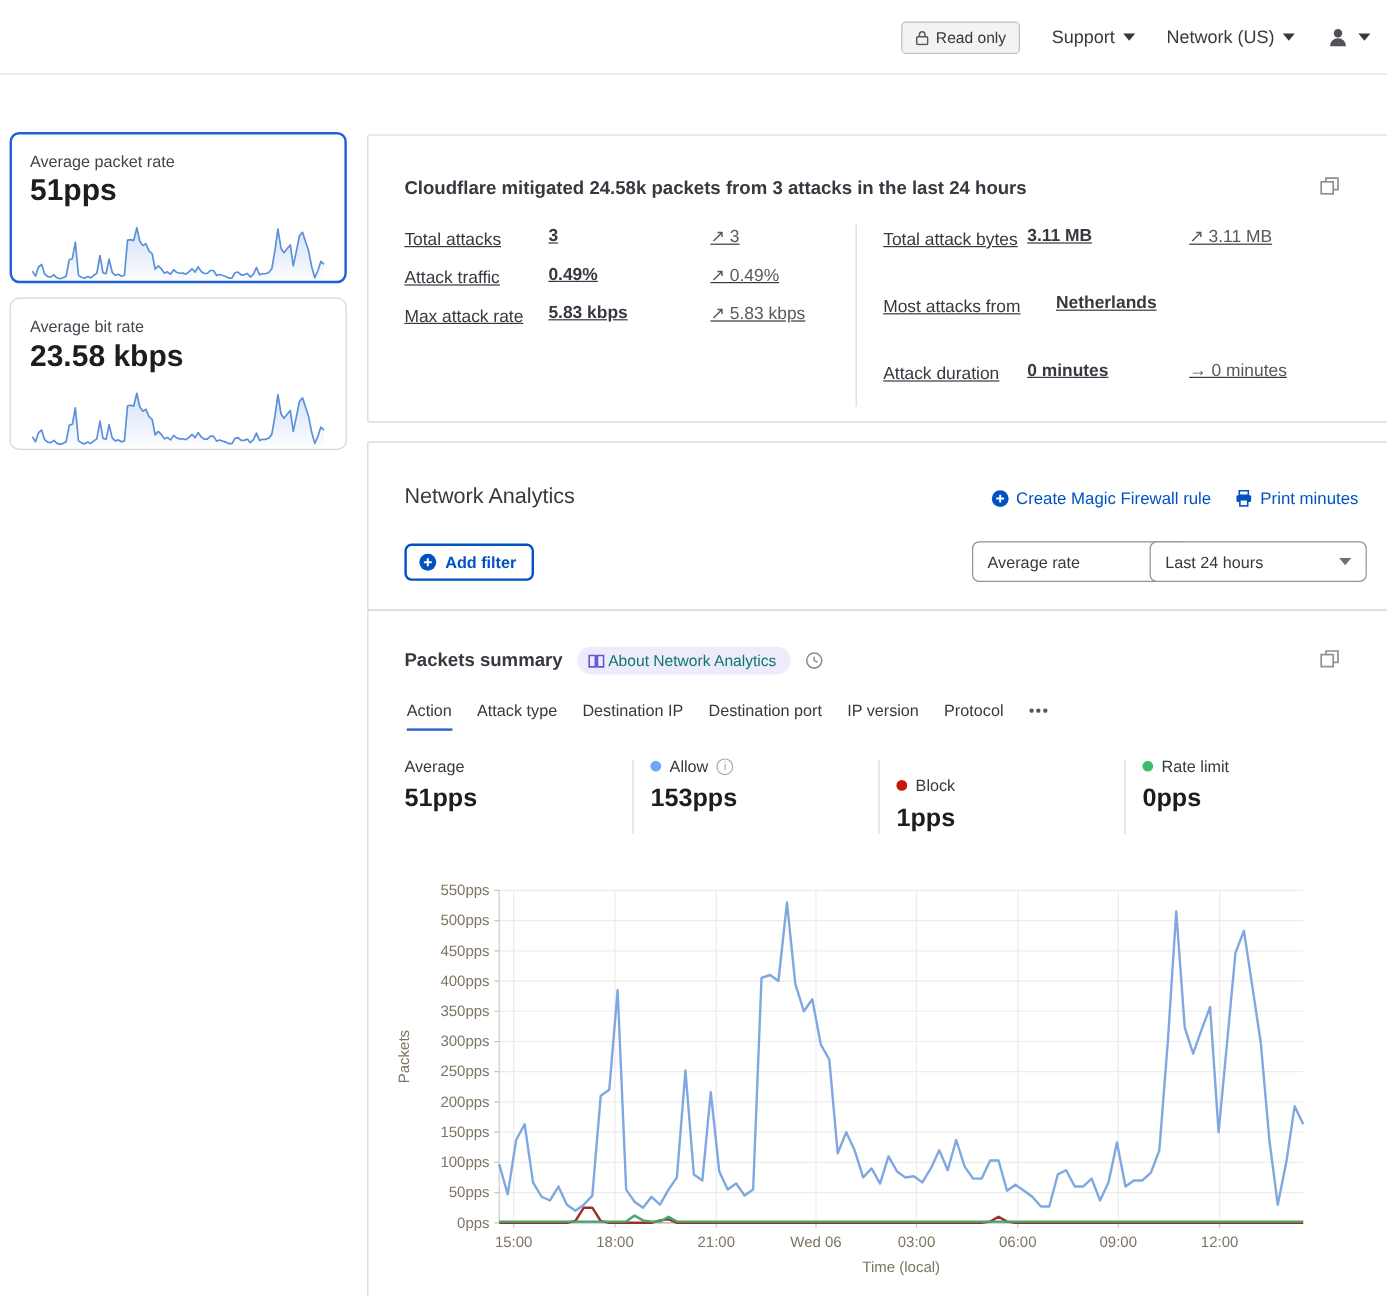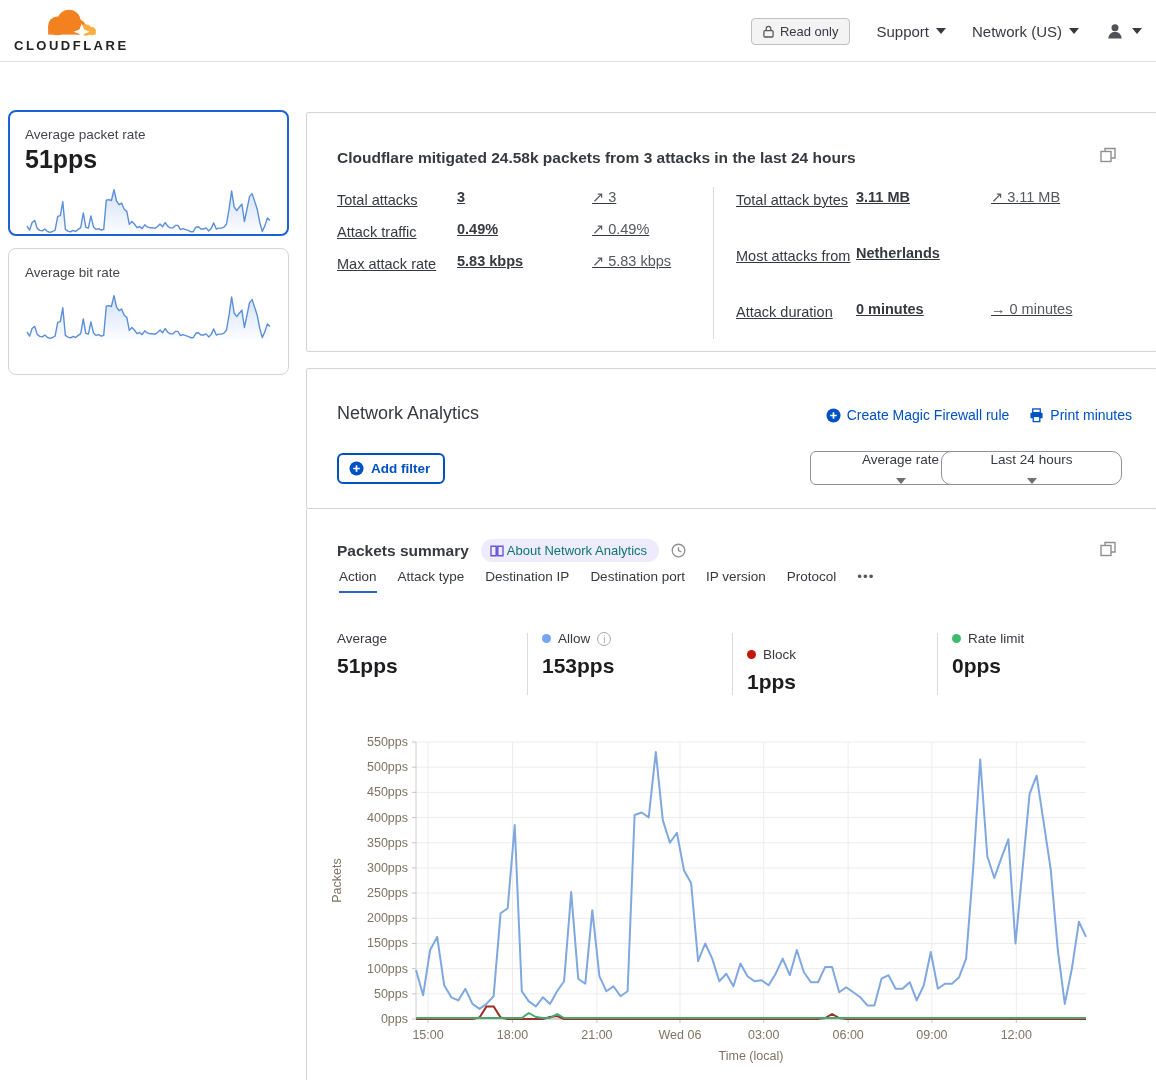--- a/index.html
+++ b/index.html
@@ -35,61 +35,46 @@
   .stat-label { width:120px; font-size:14.5px; color:#36393f; line-height:1.65; }
   .stat-value { width:135px; font-size:14.5px; font-weight:bold; color:#36393f; }
   .stat-trend { font-size:14.5px; color:#55585e; white-space:nowrap; }
   .vdiv { position:absolute; width:1px; background:#dadada; }
 
   
   .na-title { position:absolute; left:30px; top:34px; font-size:18px; font-weight:500; color:#36393f; }
   .na-links { position:absolute; right:24px; top:38px; display:flex; gap:20px; }
   .blue-link { display:flex; align-items:center; gap:6px; font-size:14px; color:#0051c3; cursor:pointer; }
   .add-filter { position:absolute; left:30px; top:84px; display:flex; align-items:flex-start; gap:7px; border:2px solid #0051c3; border-radius:6px; background:#fff; color:#0051c3; font-size:13.5px; font-weight:bold; padding:6px 13px 6px 10px; cursor:pointer; }
-  .dropdown { position:absolute; top:82px; width:181px; height:34px; border:1px solid #929292; border-radius:6px; background:#fff; display:flex; align-items:center; justify-content:space-between; padding:0 12px; font-size:13.5px; color:#36393f; cursor:pointer;flex-direction:column; }
-  .dd1 { left:503px; } .dd2 { left:634px;border-radius:10px; }
+  .dropdown { position:absolute; top:82px; width:181px; height:34px; border:1px solid #929292; border-radius:6px; background:#fff; display:flex; align-items:center; justify-content:space-between; padding:0 12px; font-size:13.5px; color:#36393f; cursor:pointer; }
+  .dd1 { left:503px; } .dd2 { left:651px; }
 
   
   .ps-titlerow { position:absolute; left:30px; top:30px; display:flex; align-items:center; gap:12px; }
   .ps-title { font-size:15.5px; font-weight:bold; color:#36393f; }
   .about-badge { display:flex; align-items:center; gap:3px; background:#edebfc; color:#0f766e; border-radius:12px; padding:4px 12px 4px 9px; font-size:13px; cursor:pointer; }
-  .tabs { position:absolute; left:32px; top:60px; display:flex; gap:21px; }
+  .tabs { position:absolute; left:32px; top:76px; display:flex; gap:21px; }
   .tab { font-size:13.5px; color:#36393f; padding-bottom:7px; cursor:pointer; white-space:nowrap; }
   .tab.active { border-bottom:2px solid #2f62c8; }
   .tab.more { color:#55585e; letter-spacing:1px; }
   .ps-stats { position:absolute; left:0; top:118px; width:100%; height:72px; }
   .ps-stat { position:absolute; top:4px; }
   .ps-stat-label { display:flex; align-items:center; gap:7px; font-size:13.5px; color:#36393f; }
   .dot { width:9px; height:9px; border-radius:50%; display:inline-block; }
   .dot-allow { background:#74a5f5; } .dot-block { background:#c5160c; } .dot-rate { background:#3dbd6c; }
   .ps-stat-value { font-size:21px; font-weight:bold; color:#1d1d1f; margin-top:8px; }
   .info-icon { width:14px; height:14px; border:1px solid #a9a9a9; border-radius:50%; color:#a9a9a9; font-size:10px; line-height:13px; text-align:center; display:inline-block; cursor:pointer; }
   .chart-wrap { position:absolute; left:20px; top:218px; }
 </style>
 </head>
 <body>
 
 <div id="page">
 
   <div class="header">
-    <div class="logo">
-      <svg width="58" height="34" viewBox="0 0 100 58">
-        <g>
-          <circle cx="30" cy="34" r="16" fill="#f48120"></circle>
-          <circle cx="50" cy="26" r="20" fill="#f48120"></circle>
-          <circle cx="66" cy="36" r="13" fill="#f48120"></circle>
-          <rect x="14" y="34" width="64" height="15" fill="#f48120"></rect>
-          <circle cx="79" cy="41" r="10" fill="#faad3f"></circle>
-          <circle cx="89" cy="43" r="7" fill="#faad3f"></circle>
-          <rect x="72" y="41" width="24" height="8" fill="#faad3f"></rect>
-          <path d="M72 30 L76 40 L86 44 L76 48 L72 58 L68 48 L58 44 L68 40 Z" fill="#ffffff"></path>
-        </g>
-      </svg>
-      <div class="brand">CLOUDFLARE</div>
-    </div>
     <div class="header-right">
       <div class="readonly-badge">
         <svg width="11" height="13" viewBox="0 0 12 14">
           <rect x="1" y="6" width="10" height="7" rx="1" fill="none" stroke="#5a5a5a" stroke-width="1.4"></rect>
           <path d="M3.5 6 V4 a2.5 2.5 0 0 1 5 0 V6" fill="none" stroke="#5a5a5a" stroke-width="1.4"></path>
         </svg>
         <span>Read only</span>
       </div>
       <div class="hmenu">
         <span>Support</span>
@@ -118,20 +103,21 @@
             <stop offset="0" stop-color="#9dbdf0" stop-opacity="0.45"></stop>
             <stop offset="1" stop-color="#9dbdf0" stop-opacity="0.03"></stop>
           </linearGradient>
         </defs>
         <path d="M2.0 45.9 L4.6 50.1 L7.1 42.5 L9.7 40.4 L12.2 48.4 L14.8 50.4 L17.3 50.9 L19.9 49.0 L22.5 51.5 L25.0 52.3 L27.6 51.5 L30.1 50.2 L32.7 36.4 L35.3 35.6 L37.8 21.8 L40.4 49.4 L42.9 51.1 L45.5 51.9 L48.0 50.4 L50.6 51.5 L53.2 49.4 L55.7 47.7 L58.3 32.9 L60.8 47.3 L63.4 48.1 L65.9 35.9 L68.5 46.9 L71.1 49.4 L73.6 48.6 L76.2 50.2 L78.7 49.4 L81.3 20.1 L83.9 19.7 L86.4 20.5 L89.0 9.7 L91.5 21.0 L94.1 24.7 L96.6 23.1 L99.2 29.3 L101.8 31.4 L104.3 44.4 L106.9 41.5 L109.4 44.0 L112.0 47.7 L114.5 46.5 L117.1 48.6 L119.7 44.8 L122.2 46.9 L124.8 47.7 L127.3 47.6 L129.9 48.4 L132.5 46.5 L135.0 44.0 L137.6 46.7 L140.1 42.5 L142.7 46.2 L145.2 47.9 L147.8 47.9 L150.4 45.4 L152.9 45.4 L155.5 49.6 L158.0 48.7 L160.6 49.6 L163.1 50.4 L165.7 51.7 L168.3 51.7 L170.8 47.3 L173.4 46.7 L175.9 49.0 L178.5 49.0 L181.1 47.9 L183.6 50.9 L186.2 48.4 L188.7 42.9 L191.3 49.0 L193.8 48.1 L196.4 48.1 L199.0 47.1 L201.5 44.0 L204.1 28.9 L206.6 10.9 L209.2 27.0 L211.7 30.6 L214.3 27.2 L216.9 24.1 L219.4 41.5 L222.0 29.2 L224.5 16.6 L227.1 13.6 L229.7 21.4 L232.2 29.2 L234.8 42.5 L237.3 51.5 L239.9 45.6 L242.4 37.9 L245.0 40.4 L245 54 L2 54 Z" fill="url(#sparkgrad0)"></path>
         <path d="M2.0 45.9 L4.6 50.1 L7.1 42.5 L9.7 40.4 L12.2 48.4 L14.8 50.4 L17.3 50.9 L19.9 49.0 L22.5 51.5 L25.0 52.3 L27.6 51.5 L30.1 50.2 L32.7 36.4 L35.3 35.6 L37.8 21.8 L40.4 49.4 L42.9 51.1 L45.5 51.9 L48.0 50.4 L50.6 51.5 L53.2 49.4 L55.7 47.7 L58.3 32.9 L60.8 47.3 L63.4 48.1 L65.9 35.9 L68.5 46.9 L71.1 49.4 L73.6 48.6 L76.2 50.2 L78.7 49.4 L81.3 20.1 L83.9 19.7 L86.4 20.5 L89.0 9.7 L91.5 21.0 L94.1 24.7 L96.6 23.1 L99.2 29.3 L101.8 31.4 L104.3 44.4 L106.9 41.5 L109.4 44.0 L112.0 47.7 L114.5 46.5 L117.1 48.6 L119.7 44.8 L122.2 46.9 L124.8 47.7 L127.3 47.6 L129.9 48.4 L132.5 46.5 L135.0 44.0 L137.6 46.7 L140.1 42.5 L142.7 46.2 L145.2 47.9 L147.8 47.9 L150.4 45.4 L152.9 45.4 L155.5 49.6 L158.0 48.7 L160.6 49.6 L163.1 50.4 L165.7 51.7 L168.3 51.7 L170.8 47.3 L173.4 46.7 L175.9 49.0 L178.5 49.0 L181.1 47.9 L183.6 50.9 L186.2 48.4 L188.7 42.9 L191.3 49.0 L193.8 48.1 L196.4 48.1 L199.0 47.1 L201.5 44.0 L204.1 28.9 L206.6 10.9 L209.2 27.0 L211.7 30.6 L214.3 27.2 L216.9 24.1 L219.4 41.5 L222.0 29.2 L224.5 16.6 L227.1 13.6 L229.7 21.4 L232.2 29.2 L234.8 42.5 L237.3 51.5 L239.9 45.6 L242.4 37.9 L245.0 40.4" fill="none" stroke="#5b8fd8" stroke-width="1.4" stroke-linejoin="round"></path>
       </svg>
   </div>
   <div class="metric-card" style="top:248px; height:127px;">
     <div class="metric-label">Average bit rate</div>
+    <div class="metric-value">23.58 kbps</div>
     <svg class="spark" width="247" height="56">
         <defs>
           <linearGradient id="sparkgrad1" x1="0" y1="0" x2="0" y2="1">
             <stop offset="0" stop-color="#9dbdf0" stop-opacity="0.45"></stop>
             <stop offset="1" stop-color="#9dbdf0" stop-opacity="0.03"></stop>
           </linearGradient>
         </defs>
         <path d="M2.0 45.9 L4.6 50.1 L7.1 42.5 L9.7 40.4 L12.2 48.4 L14.8 50.4 L17.3 50.9 L19.9 49.0 L22.5 51.5 L25.0 52.3 L27.6 51.5 L30.1 50.2 L32.7 36.4 L35.3 35.6 L37.8 21.8 L40.4 49.4 L42.9 51.1 L45.5 51.9 L48.0 50.4 L50.6 51.5 L53.2 49.4 L55.7 47.7 L58.3 32.9 L60.8 47.3 L63.4 48.1 L65.9 35.9 L68.5 46.9 L71.1 49.4 L73.6 48.6 L76.2 50.2 L78.7 49.4 L81.3 20.1 L83.9 19.7 L86.4 20.5 L89.0 9.7 L91.5 21.0 L94.1 24.7 L96.6 23.1 L99.2 29.3 L101.8 31.4 L104.3 44.4 L106.9 41.5 L109.4 44.0 L112.0 47.7 L114.5 46.5 L117.1 48.6 L119.7 44.8 L122.2 46.9 L124.8 47.7 L127.3 47.6 L129.9 48.4 L132.5 46.5 L135.0 44.0 L137.6 46.7 L140.1 42.5 L142.7 46.2 L145.2 47.9 L147.8 47.9 L150.4 45.4 L152.9 45.4 L155.5 49.6 L158.0 48.7 L160.6 49.6 L163.1 50.4 L165.7 51.7 L168.3 51.7 L170.8 47.3 L173.4 46.7 L175.9 49.0 L178.5 49.0 L181.1 47.9 L183.6 50.9 L186.2 48.4 L188.7 42.9 L191.3 49.0 L193.8 48.1 L196.4 48.1 L199.0 47.1 L201.5 44.0 L204.1 28.9 L206.6 10.9 L209.2 27.0 L211.7 30.6 L214.3 27.2 L216.9 24.1 L219.4 41.5 L222.0 29.2 L224.5 16.6 L227.1 13.6 L229.7 21.4 L232.2 29.2 L234.8 42.5 L237.3 51.5 L239.9 45.6 L242.4 37.9 L245.0 40.4 L245 54 L2 54 Z" fill="url(#sparkgrad1)"></path>
         <path d="M2.0 45.9 L4.6 50.1 L7.1 42.5 L9.7 40.4 L12.2 48.4 L14.8 50.4 L17.3 50.9 L19.9 49.0 L22.5 51.5 L25.0 52.3 L27.6 51.5 L30.1 50.2 L32.7 36.4 L35.3 35.6 L37.8 21.8 L40.4 49.4 L42.9 51.1 L45.5 51.9 L48.0 50.4 L50.6 51.5 L53.2 49.4 L55.7 47.7 L58.3 32.9 L60.8 47.3 L63.4 48.1 L65.9 35.9 L68.5 46.9 L71.1 49.4 L73.6 48.6 L76.2 50.2 L78.7 49.4 L81.3 20.1 L83.9 19.7 L86.4 20.5 L89.0 9.7 L91.5 21.0 L94.1 24.7 L96.6 23.1 L99.2 29.3 L101.8 31.4 L104.3 44.4 L106.9 41.5 L109.4 44.0 L112.0 47.7 L114.5 46.5 L117.1 48.6 L119.7 44.8 L122.2 46.9 L124.8 47.7 L127.3 47.6 L129.9 48.4 L132.5 46.5 L135.0 44.0 L137.6 46.7 L140.1 42.5 L142.7 46.2 L145.2 47.9 L147.8 47.9 L150.4 45.4 L152.9 45.4 L155.5 49.6 L158.0 48.7 L160.6 49.6 L163.1 50.4 L165.7 51.7 L168.3 51.7 L170.8 47.3 L173.4 46.7 L175.9 49.0 L178.5 49.0 L181.1 47.9 L183.6 50.9 L186.2 48.4 L188.7 42.9 L191.3 49.0 L193.8 48.1 L196.4 48.1 L199.0 47.1 L201.5 44.0 L204.1 28.9 L206.6 10.9 L209.2 27.0 L211.7 30.6 L214.3 27.2 L216.9 24.1 L219.4 41.5 L222.0 29.2 L224.5 16.6 L227.1 13.6 L229.7 21.4 L232.2 29.2 L234.8 42.5 L237.3 51.5 L239.9 45.6 L242.4 37.9 L245.0 40.4" fill="none" stroke="#5b8fd8" stroke-width="1.4" stroke-linejoin="round"></path>
       </svg>
@@ -162,21 +148,21 @@
       <span class="stat-trend">↗ 5.83 kbps</span>
     </div>
 
     <div class="vdiv" style="left:406px; top:74px; height:152px;"></div>
 
     <div class="stat-row" style="left:429px; top:76px;">
       <span class="stat-label" style="width:120px;">Total attack bytes</span>
       <span class="stat-value">3.11 MB</span>
       <span class="stat-trend">↗ 3.11 MB</span>
     </div>
-    <div class="stat-row" style="left:429px; top:132px;">
+    <div class="stat-row" style="left:429px; top:132px;gap:24px;">
       <span class="stat-label" style="width:120px;">Most attacks from</span>
       <span class="stat-value">Netherlands</span>
       <span class="stat-trend"></span>
     </div>
     <div class="stat-row" style="left:429px; top:188px;">
       <span class="stat-label" style="width:120px;">Attack duration</span>
       <span class="stat-value">0 minutes</span>
       <span class="stat-trend">→ 0 minutes</span>
     </div>
   </div>

